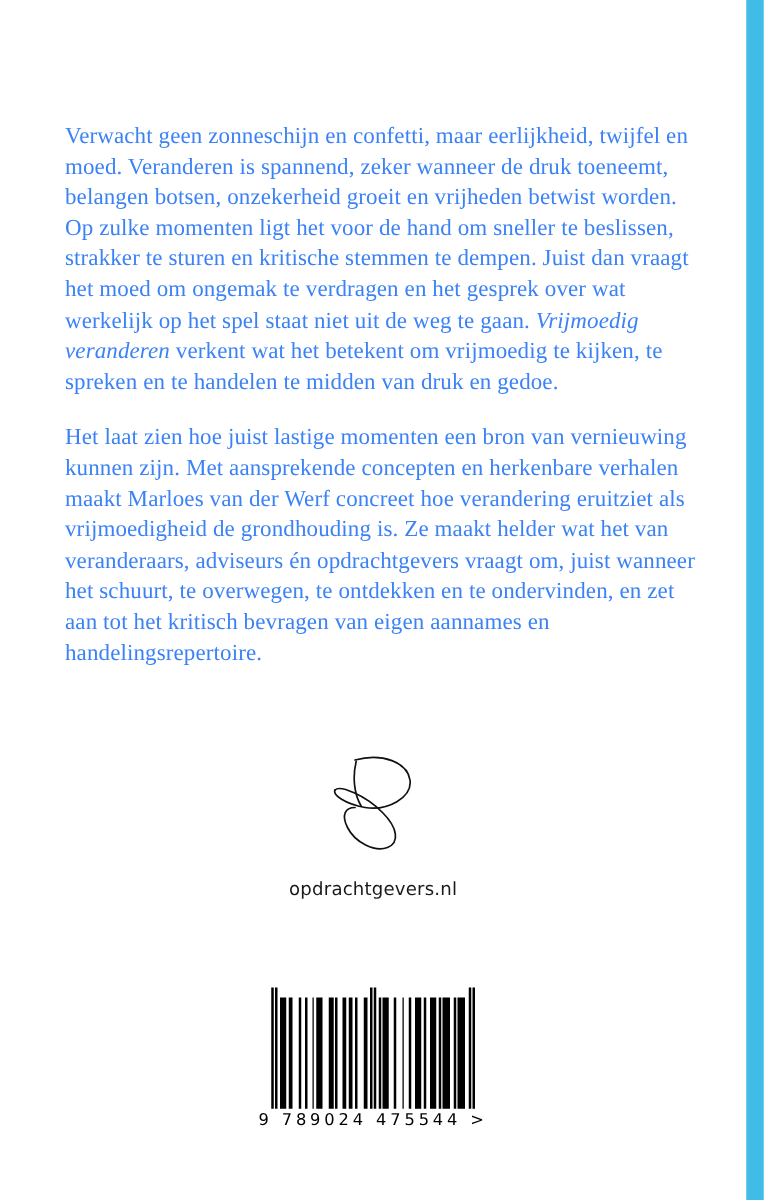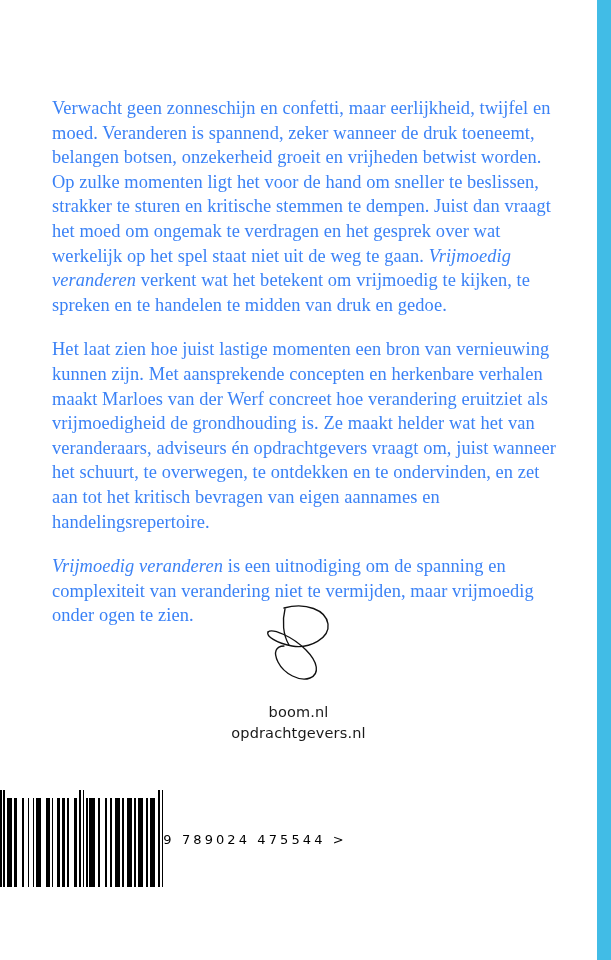--- a/index.html
+++ b/index.html
@@ -78,21 +78,21 @@
     letter-spacing: 0.01em;
   }
 
   
   .barcode-block {
     position: absolute;
     left: 0;
     top: 790px;
     width: 597px;
     display: flex;
-    flex-direction: row;
+    flex-direction: column;
     align-items: center;
   }
   .barcode-bars {
     display: flex;
     align-items: flex-end;
     height: 97px;
     background: #ffffff;
   }
   .barcode-bars span {
     display: block;
@@ -108,35 +108,33 @@
   }
 </style>
 </head>
 <body>
 
 <div class="spine-strip"></div>
 
 <div class="cover-body">
   <p class="blurb-paragraph"><span>Verwacht geen zonneschijn en confetti, maar eerlijkheid, twijfel en moed. Veranderen is spannend, zeker wanneer de druk toeneemt, belangen botsen, onzekerheid groeit en vrijheden betwist worden. Op zulke momenten ligt het voor de hand om sneller te beslissen, strakker te sturen en kritische stemmen te dempen. Juist dan vraagt het moed om ongemak te verdragen en het gesprek over wat werkelijk op het spel staat niet uit de weg te gaan. </span><span class="title-italic">Vrijmoedig veranderen</span><span> verkent wat het betekent om vrijmoedig te kijken, te spreken en te handelen te midden van druk en gedoe.</span></p>
   <p class="blurb-paragraph"><span>Het laat zien hoe juist lastige momenten een bron van vernieuwing kunnen zijn. Met aansprekende concepten en herkenbare verhalen maakt Marloes van der Werf concreet hoe verandering eruitziet als vrijmoedigheid de grondhouding is. Ze maakt helder wat het van veranderaars, adviseurs én opdrachtgevers vraagt om, juist wanneer het schuurt, te overwegen, te ontdekken en te ondervinden, en zet aan tot het kritisch bevragen van eigen aannames en handelingsrepertoire.</span></p>
-  <p class="blurb-paragraph"><span class="title-italic">Vrijmoedig veranderen</span><span> is een uitnodiging om de spanning en complexiteit van verandering niet te vermijden, maar vrijmoedig onder ogen te zien.</span></p>
 </div>
 
 <div class="publisher-mark">
   <svg width="74" height="80" viewBox="0 0 74 80">
     <g fill="none" stroke="#111111" stroke-width="1.35" stroke-linecap="round">
       <path d="M22 6 C 44 0, 64 8, 66 22 C 68 36, 48 47, 30 44 C 14 41, 4 34, 6 30"></path>
       <path d="M6 30 C 10 26, 30 34, 44 48 C 56 60, 58 72, 48 76 C 38 80, 22 72, 16 60 C 11 50, 14 44, 22 44"></path>
       <path d="M23 7 C 20 19, 21 33, 27 43"></path>
     </g>
   </svg>
 </div>
 
 <div class="website-block">
-  <div class="website-line">boom.nl</div>
   <div class="website-line">opdrachtgevers.nl</div>
 </div>
 
 <div class="barcode-block">
   <div class="barcode-bars" id="barcode-bars">
       <span style="width: 1.72px; height: 97px;"></span>
       <span style="width: 1.72px; height: 97px; background: transparent;"></span>
       <span style="width: 1.72px; height: 97px;"></span>
       <span style="width: 1.72px; height: 89px; background: transparent;"></span>
       <span style="width: 5.16px; height: 89px;"></span>

